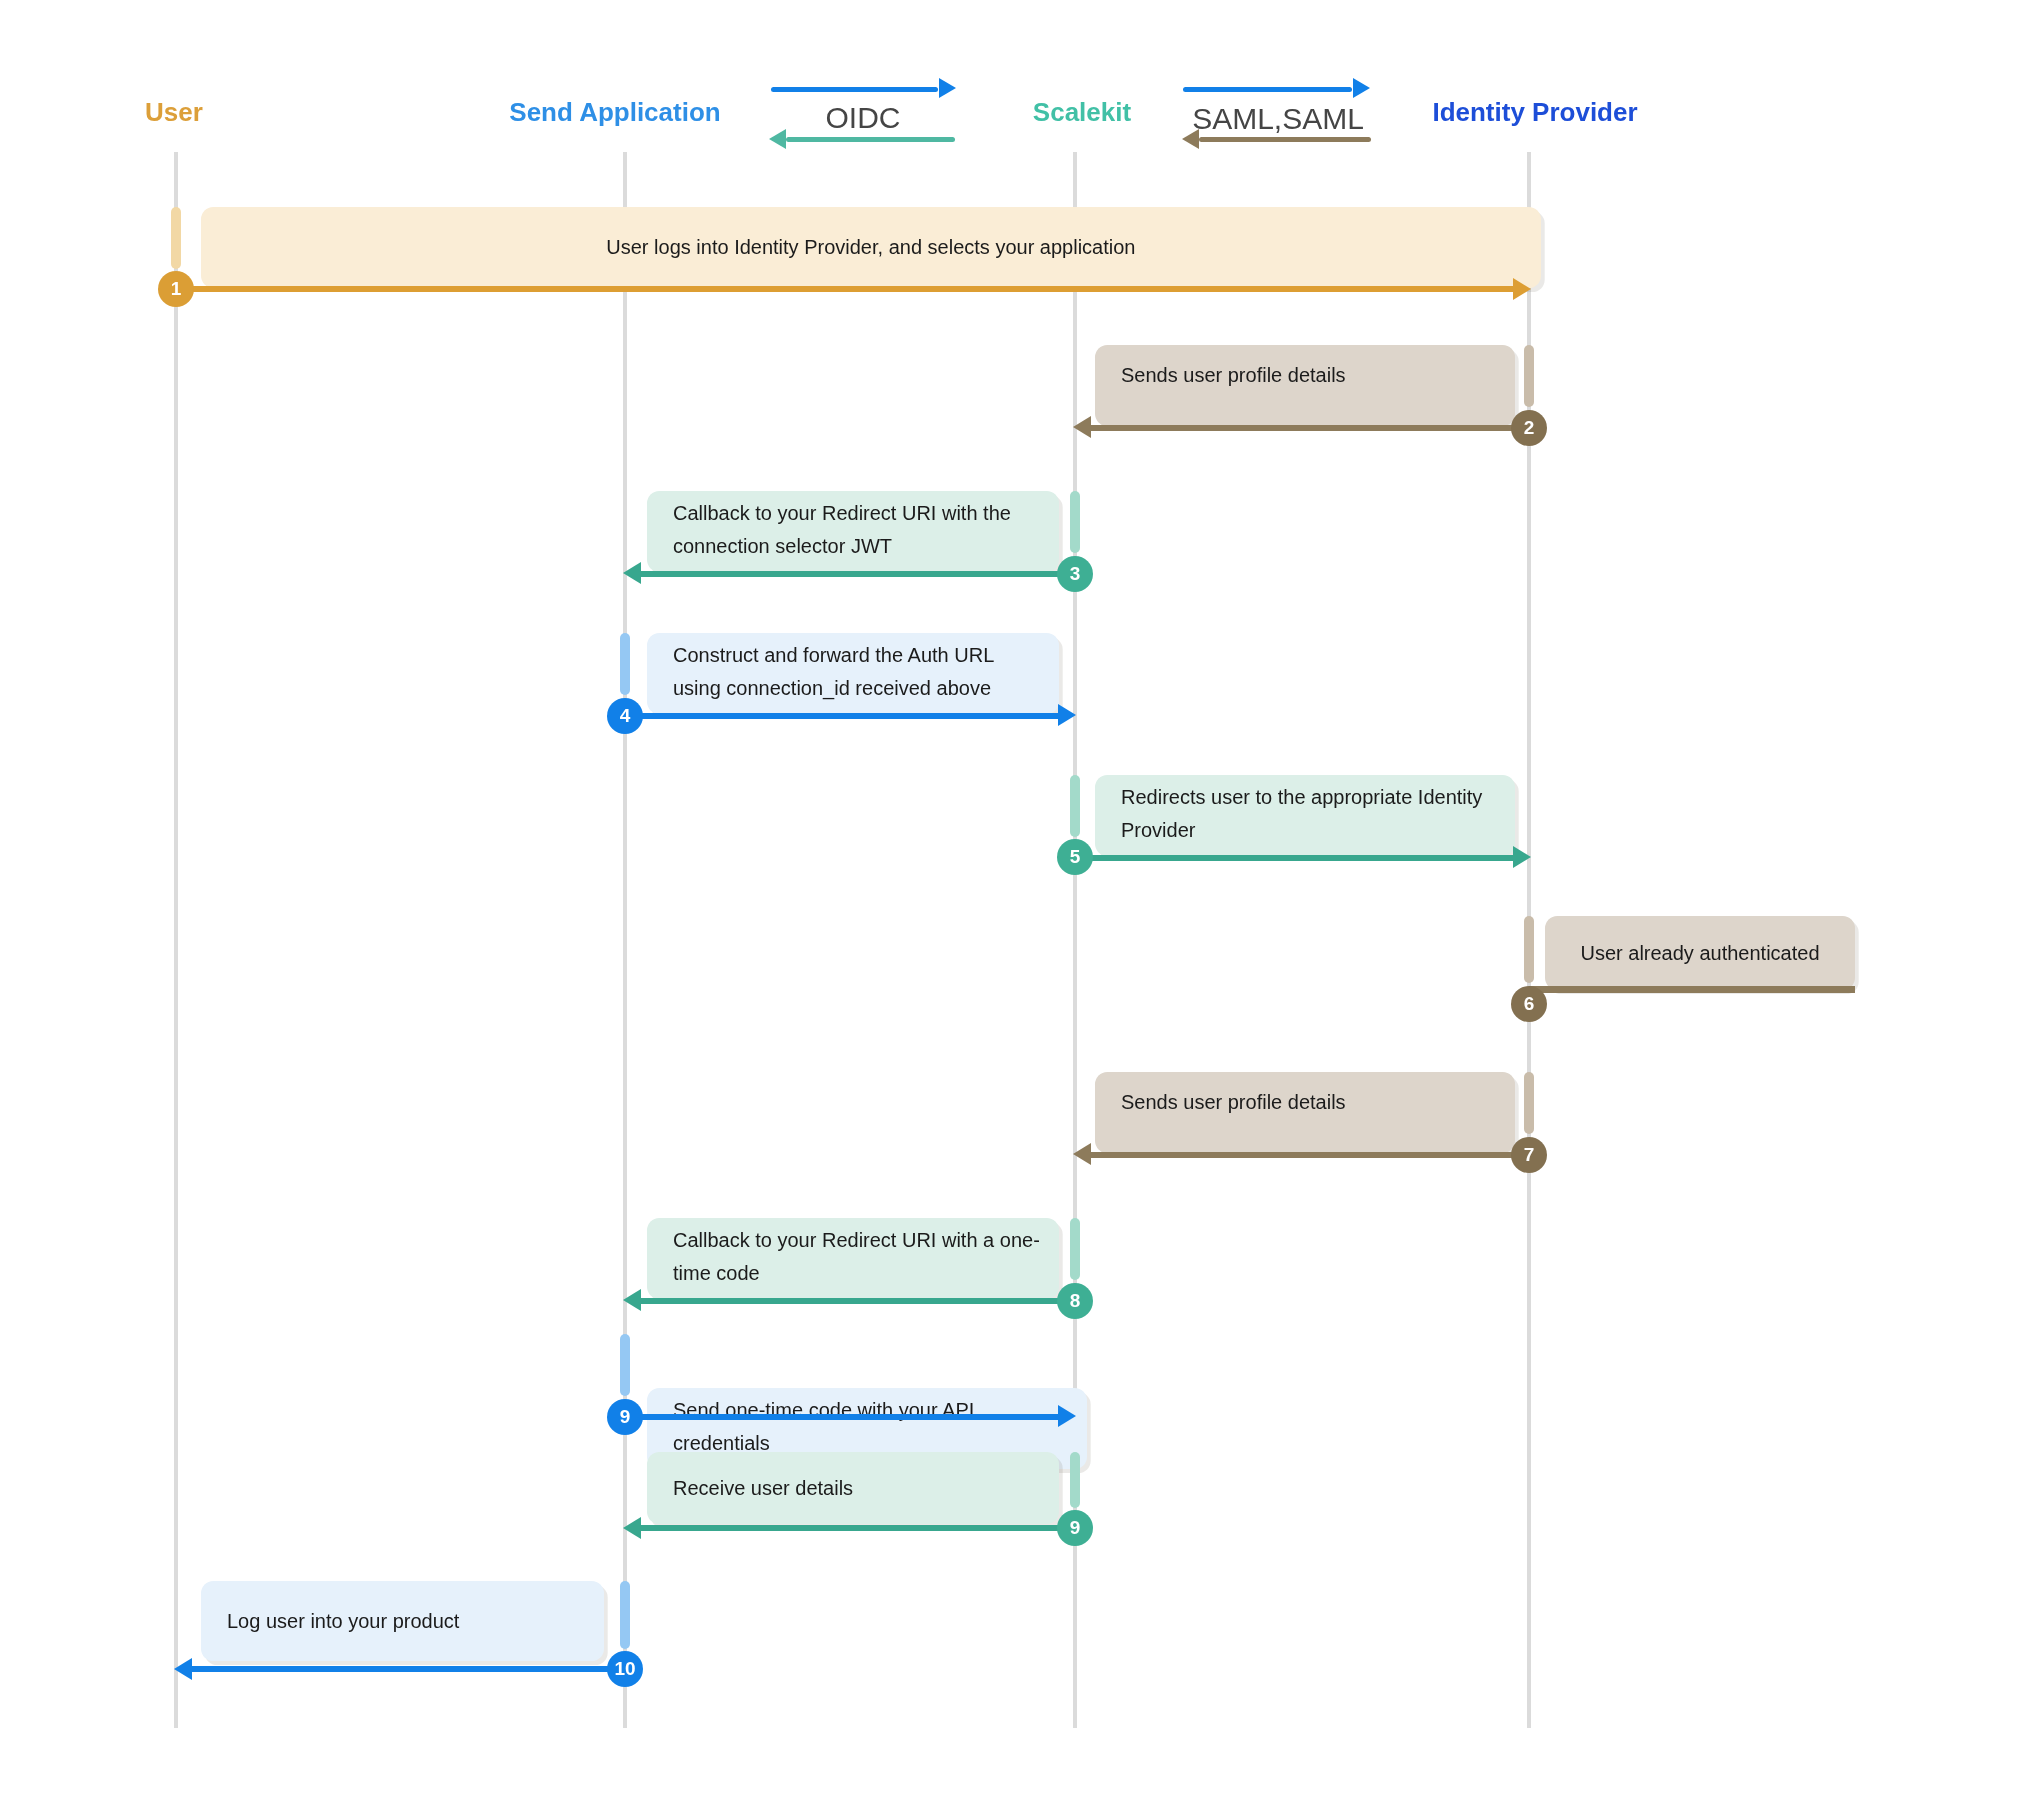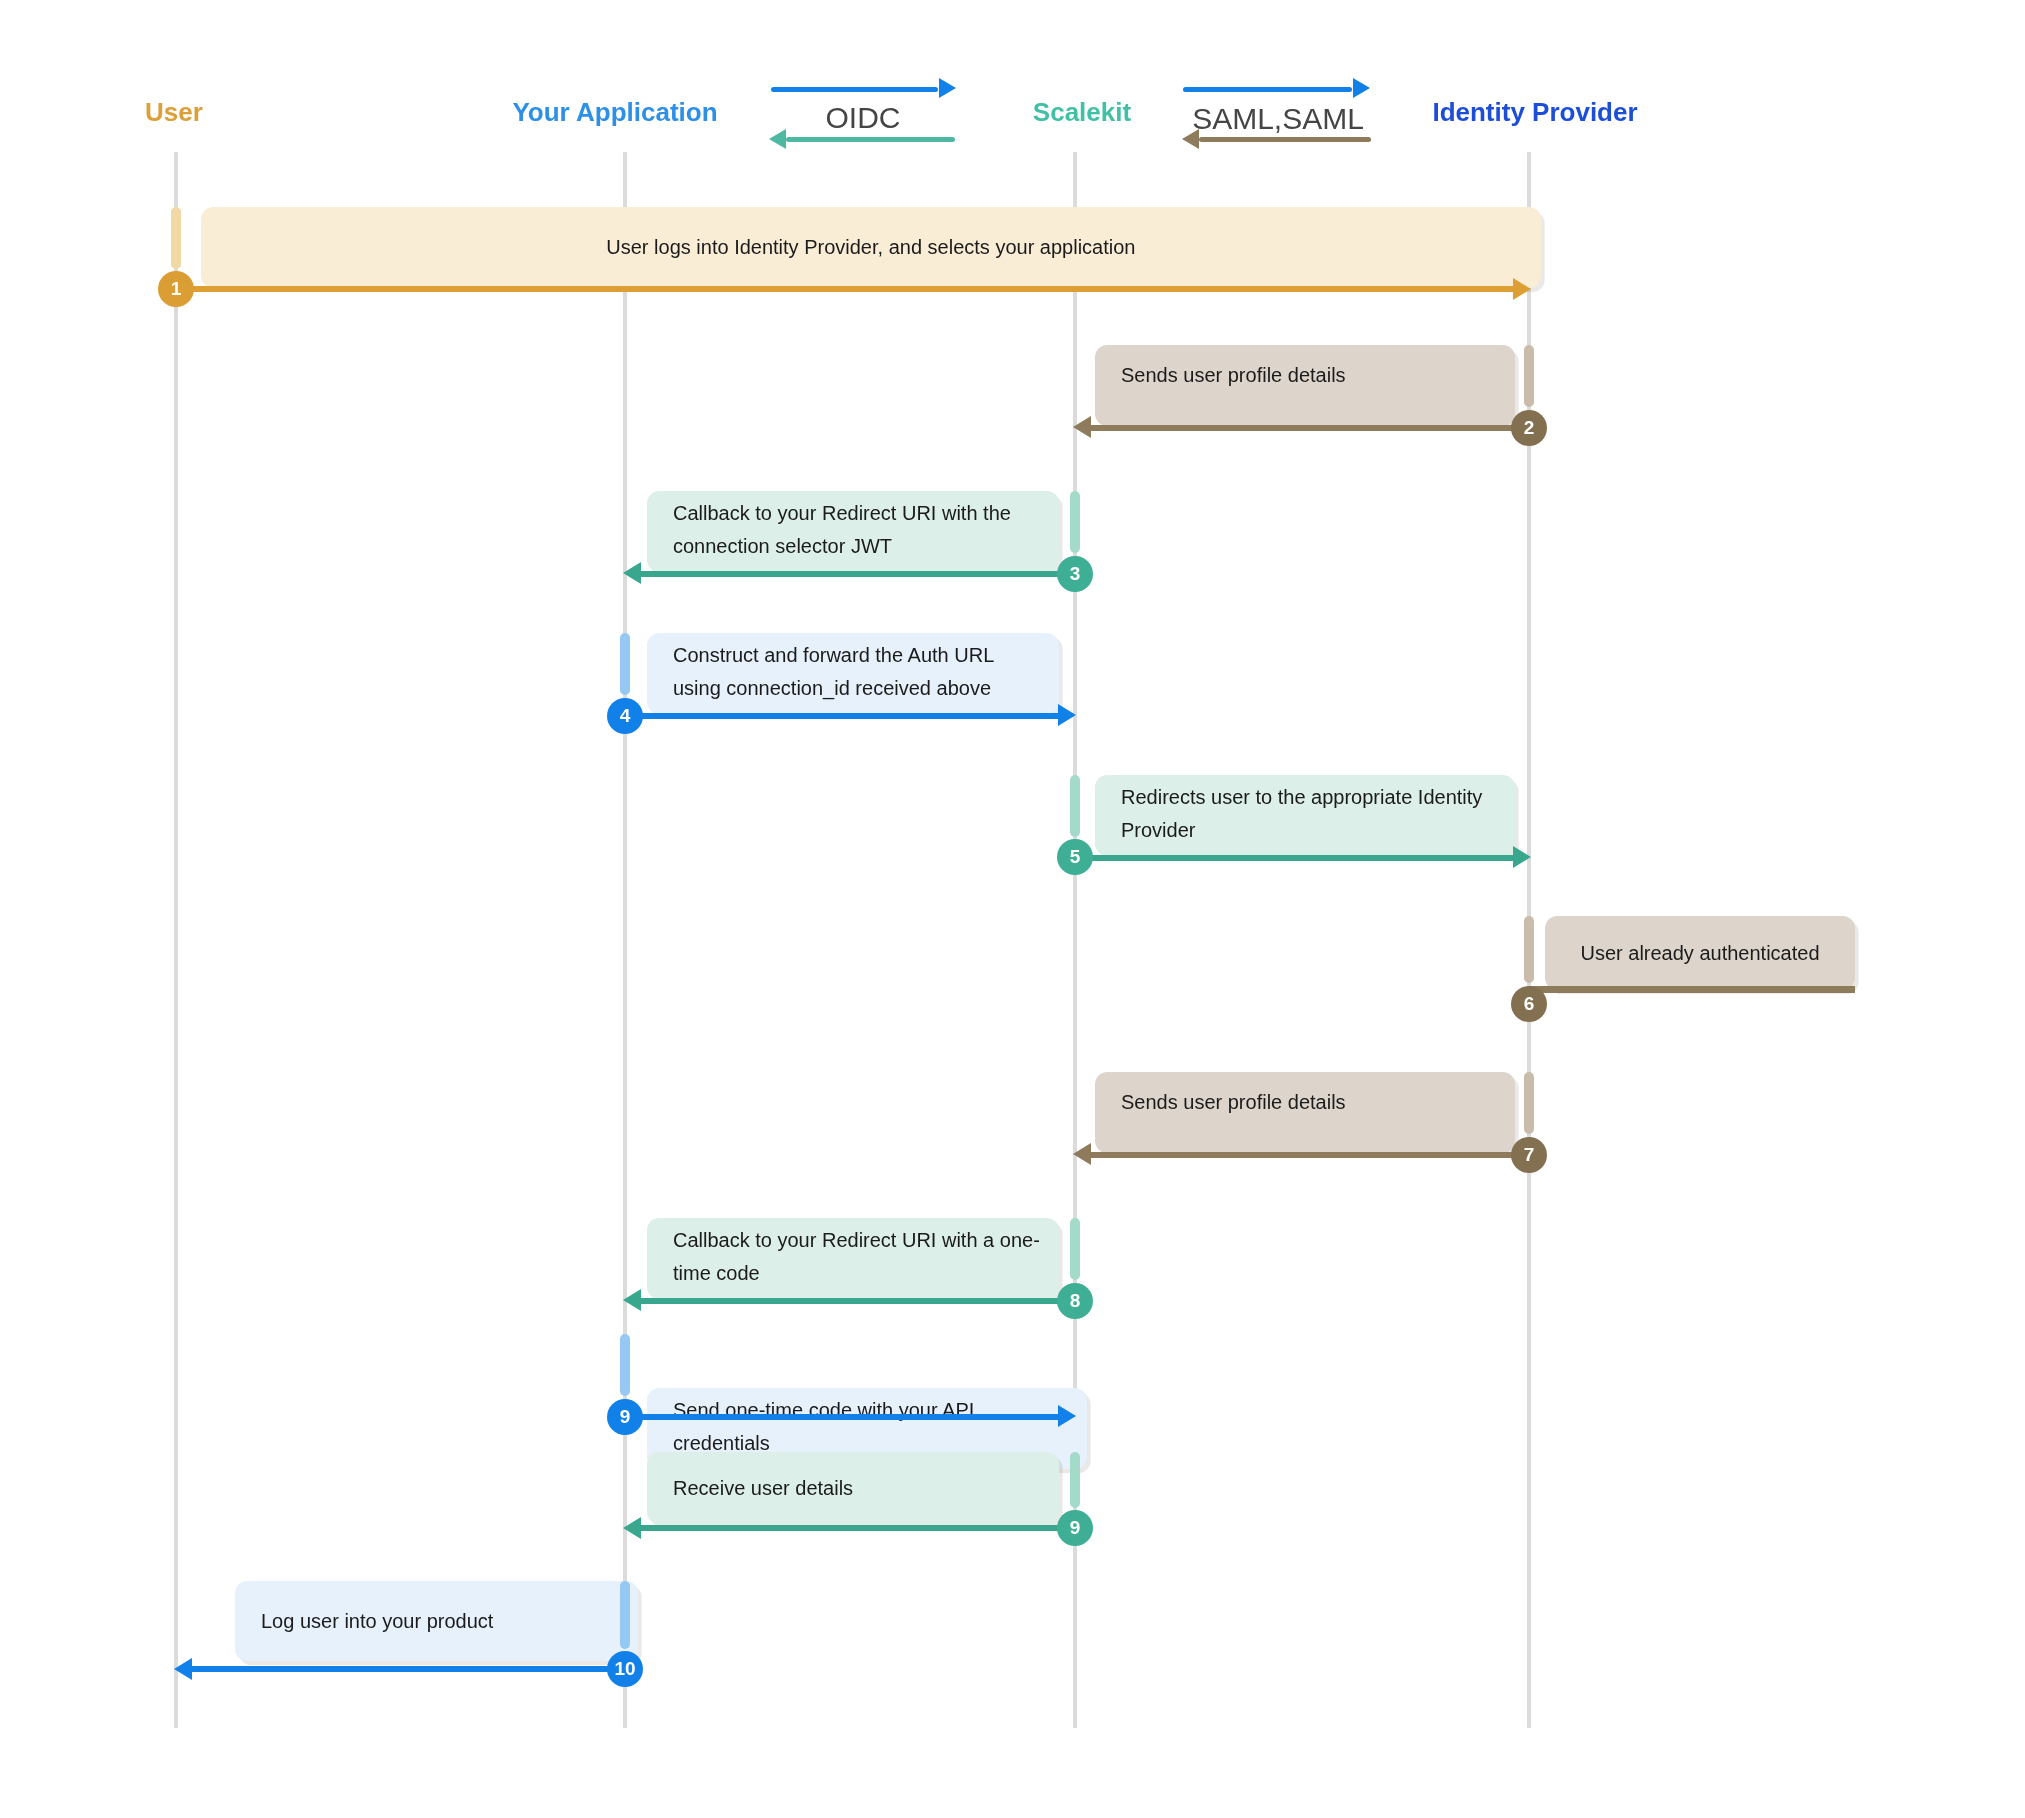--- a/index.html
+++ b/index.html
@@ -35,21 +35,21 @@
   .bar{position:absolute;width:10.7px;margin-left:-5.3px;border-radius:5.3px;background:var(--bar);z-index:4;}
   .badge{position:absolute;width:36px;height:36px;margin:-18px 0 0 -18px;border-radius:50%;background:var(--badge);
          color:#fff;font-size:19px;font-weight:700;display:flex;align-items:center;justify-content:center;z-index:5;}
 </style>
 </head>
 <body>
 
 <div class="diagram">
 
   <div class="actor" style="left:174px;color:#DC9F39;">User</div>
-  <div class="actor" style="left:615px;color:#2E8FE6;">Your Application</div>
+  <div class="actor" style="left:615px;color:#2E8FE6;">Send Application</div>
   <div class="actor" style="left:1082px;color:#41C0A6;text-align:center;">Scalekit</div>
   <div class="actor" style="left:1535px;color:#1d4ed8;">Identity Provider</div>
 
   <div>
     <div class="lline" style="left:771px;top:87px;width:167px;background:#1180E8;"></div>
     <div class="lhead" style="left:939px;top:78px;border-left:17px solid #1180E8;"></div>
     <div class="legend-label" style="left:863px;top:118px;">OIDC</div>
     <div class="lhead" style="left:769px;top:129px;border-right:17px solid #4FB8A2;"></div>
     <div class="lline" style="left:786px;top:137px;width:169px;background:#4FB8A2;"></div>
   </div>
@@ -147,21 +147,21 @@
     <div class="note note-center" style="left:647px;top:1452px;width:412px;height:72px;box-sizing:border-box;">
         <span>Receive user details</span>
       </div>
     <div class="mhead mhead-left" style="left:623px;top:1517px;"></div>
     <div class="mline" style="left:640px;top:1525px;width:435px;"></div>
     <div class="badge" style="left:1075px;top:1528px;">9</div>
   </div>
 
   <div class="theme-blue">
     <div class="bar" style="left:625px;top:1581px;height:68px;"></div>
-    <div class="note note-center" style="left:201px;top:1581px;width:403px;height:80px;box-sizing:border-box;margin-left:34px;">
+    <div class="note note-center" style="left:201px;top:1581px;width:403px;height:80px;box-sizing:border-box;">
         <span>Log user into your product</span>
       </div>
     <div class="mhead mhead-left" style="left:174px;top:1658px;"></div>
     <div class="mline" style="left:190px;top:1666px;width:434px;"></div>
     <div class="badge" style="left:625px;top:1669px;">10</div>
   </div>
 
 </div>
 
 

